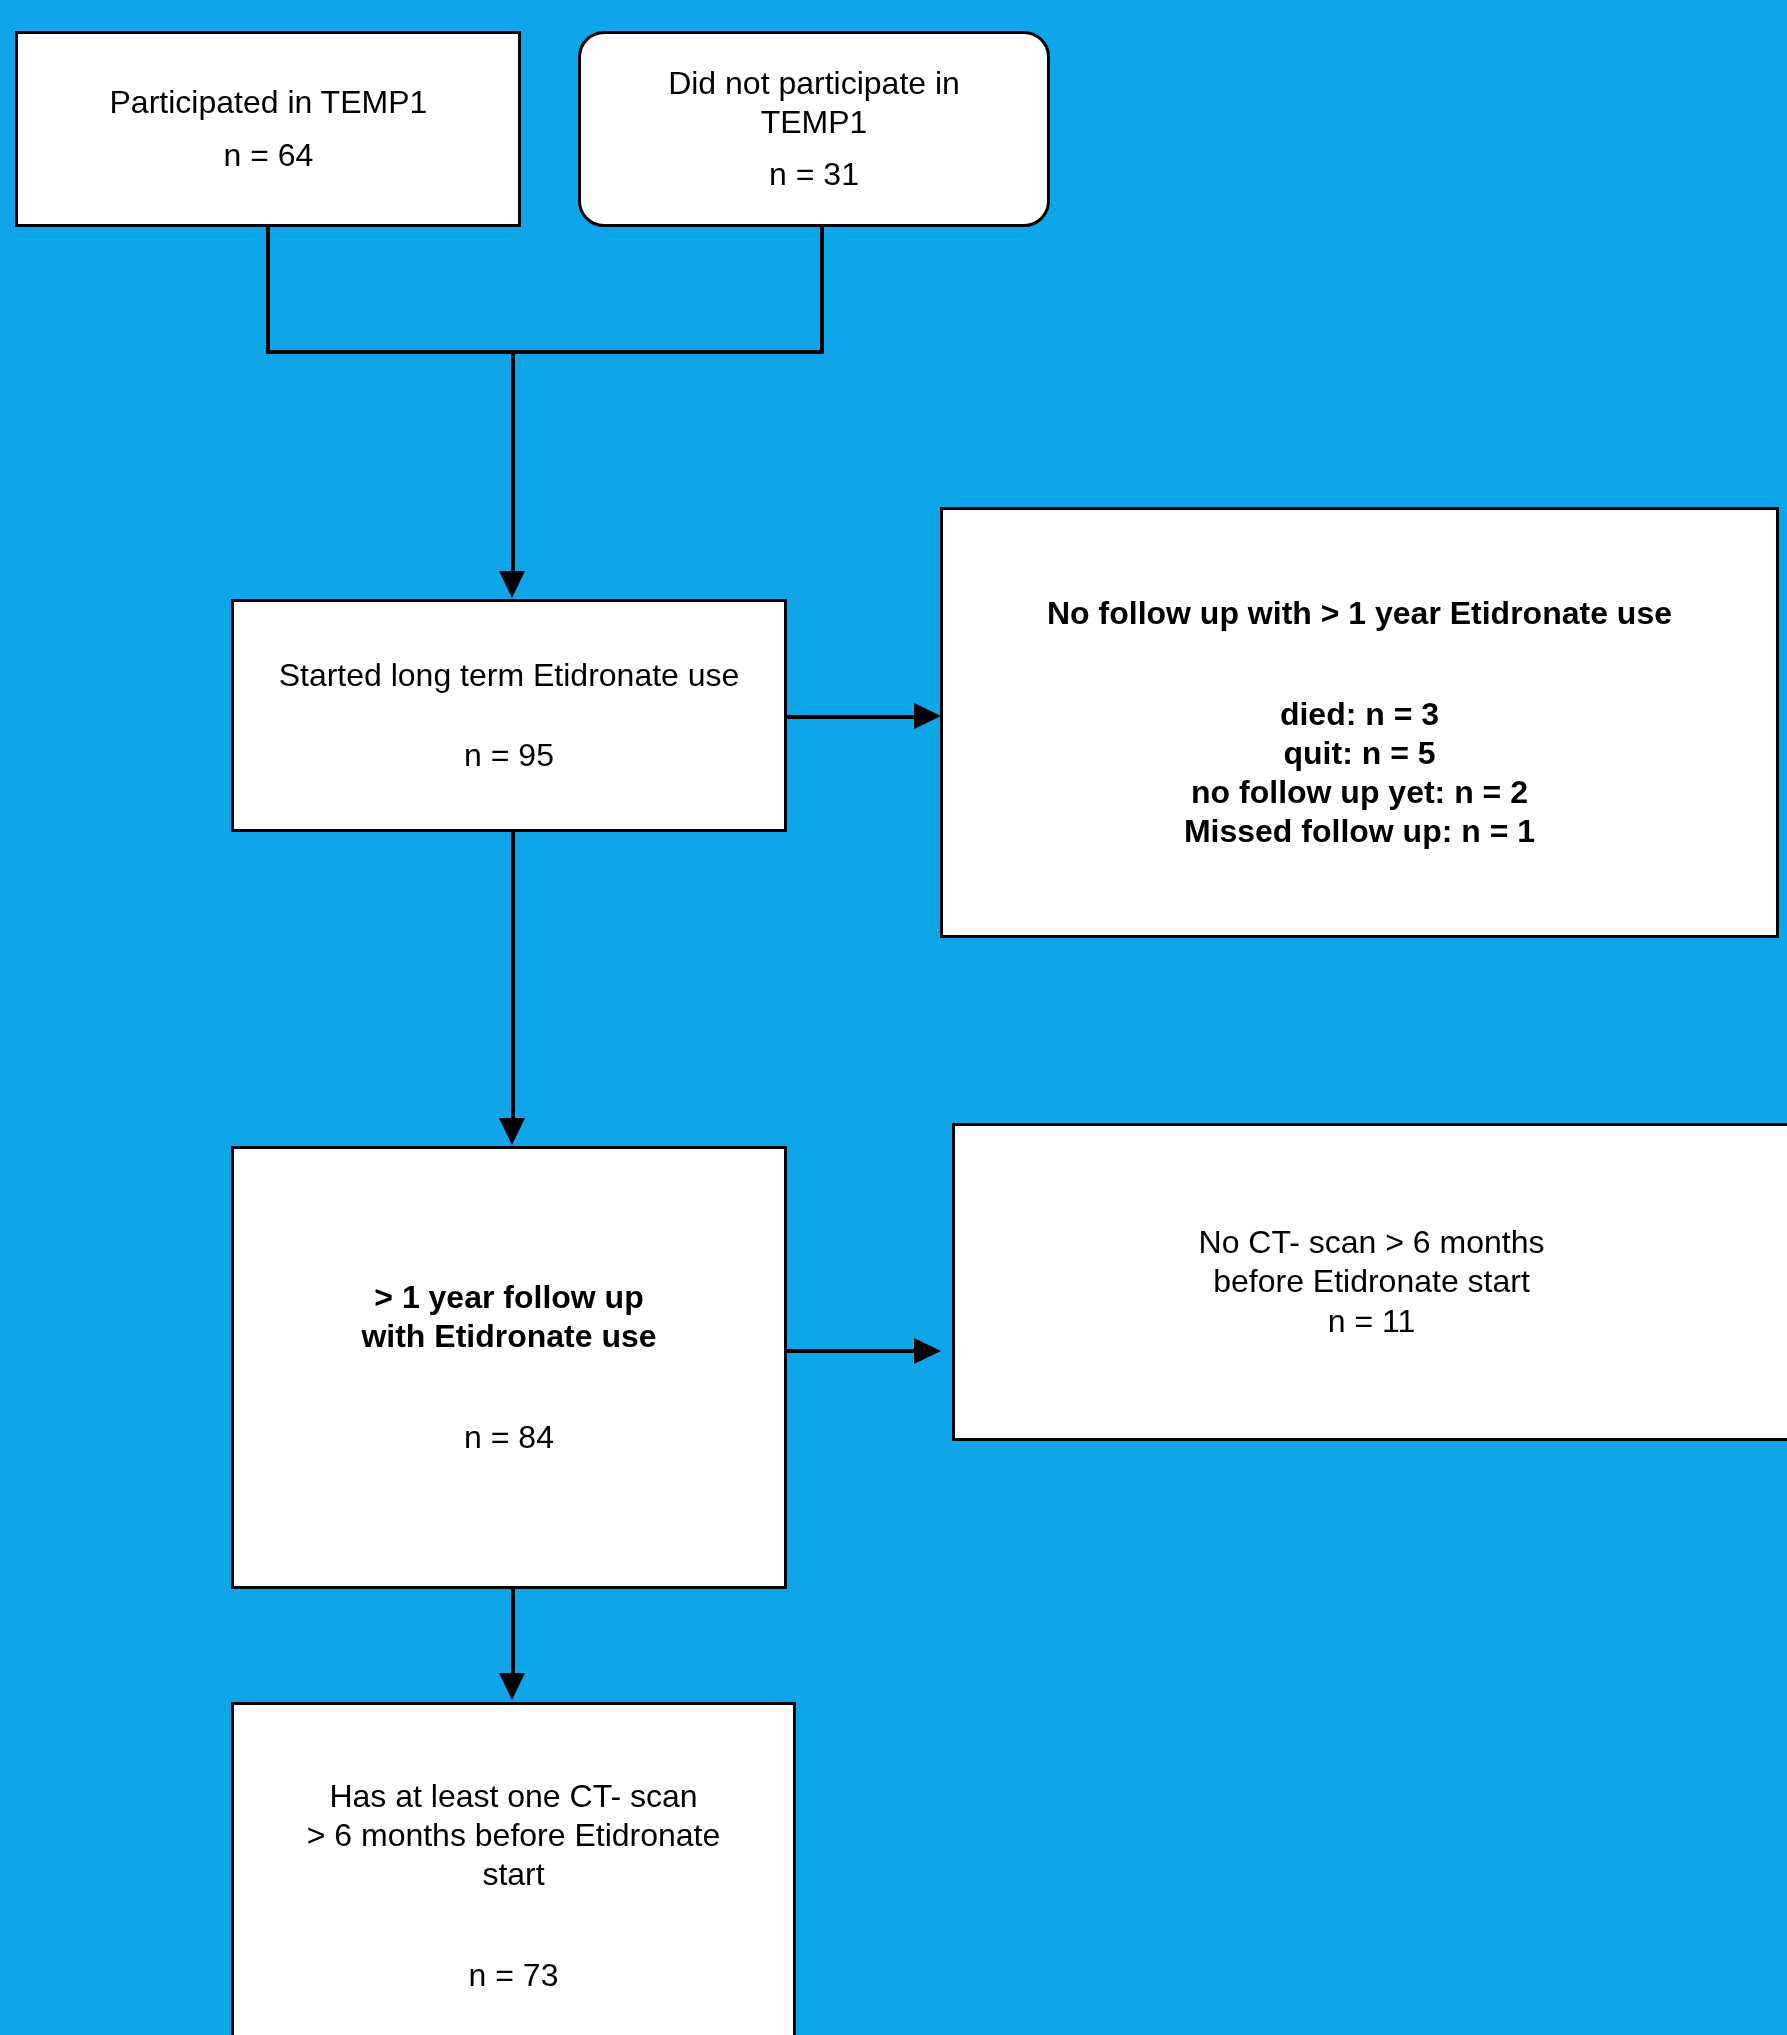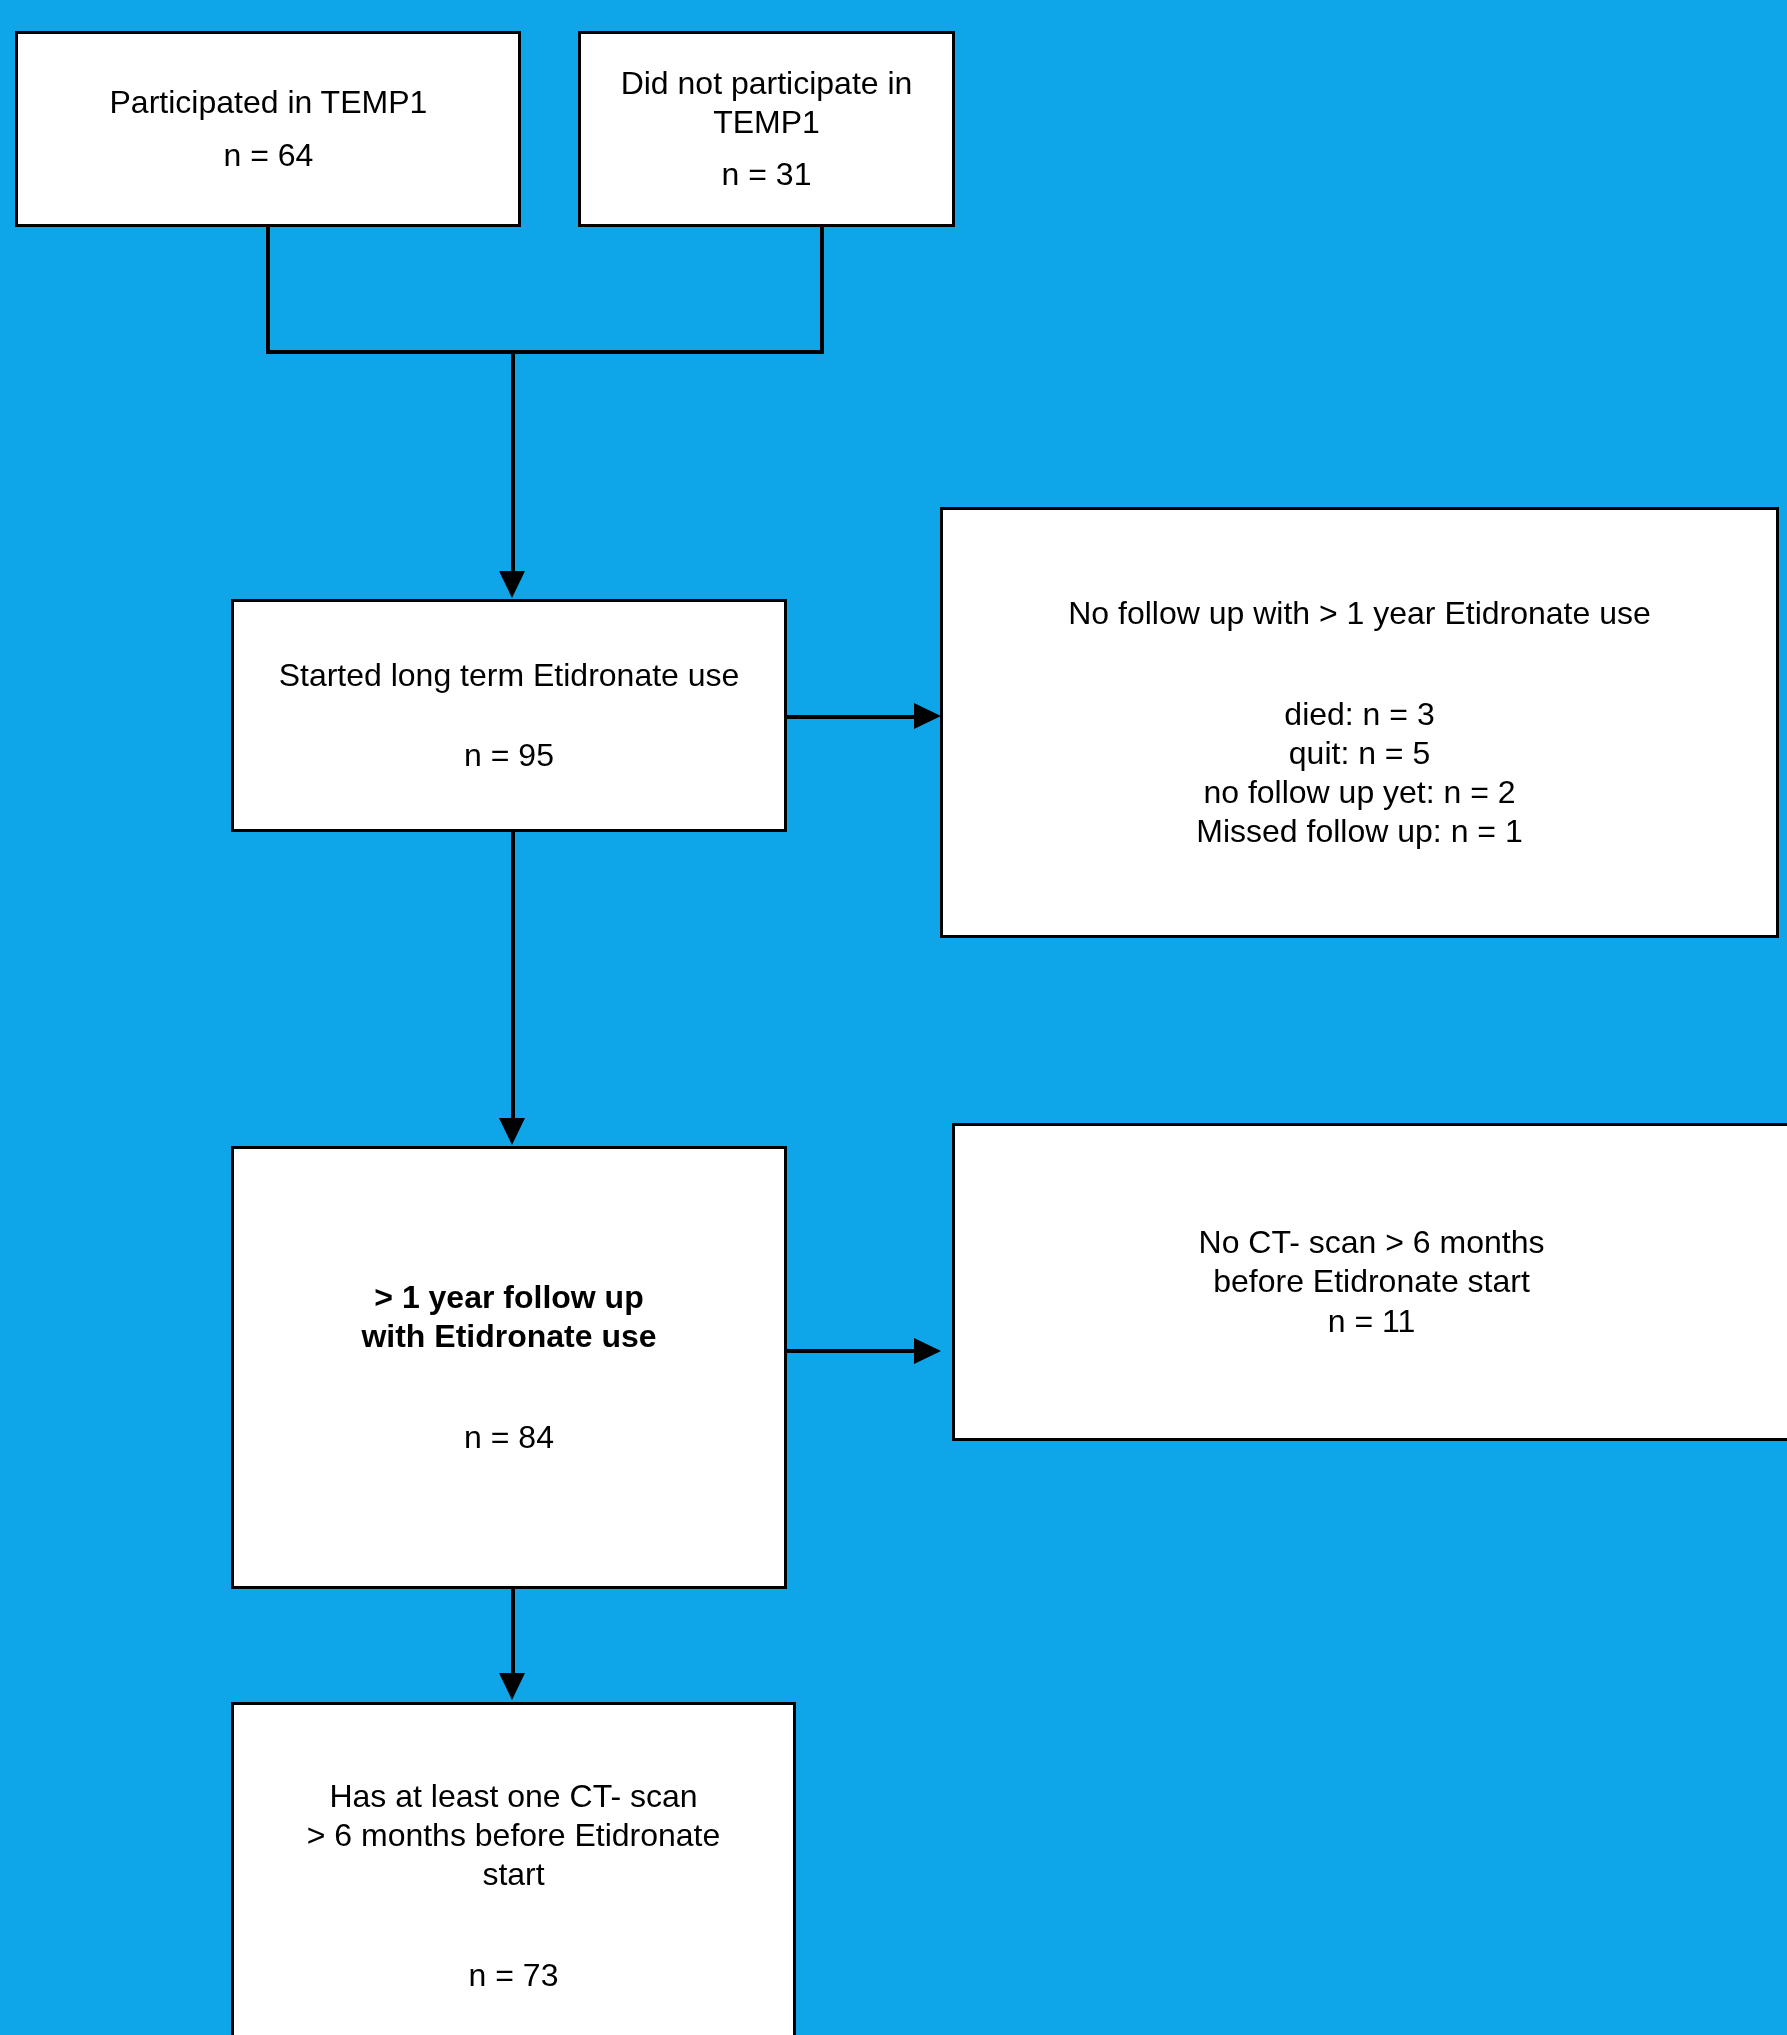--- a/index.html
+++ b/index.html
@@ -76,21 +76,21 @@
 <body>
 
 <div id="canvas">
 
   <div class="node" style="left:15.4px; top:31px; width:506px; height:196px;">
     <span class="line">Participated in TEMP1</span>
     <span class="gap-sm"></span>
     <span class="count">n = 64</span>
   </div>
 
-  <div class="node" style="left:578px; top:31px; width:377px; height:196px;">
+  <div class="node" style="left:578px; top:31px; width:472px; height:196px;border-radius:26px;">
     <span class="line">Did not participate in</span>
     <span class="line">TEMP1</span>
     <span class="gap-sm"></span>
     <span class="count">n = 31</span>
   </div>
 
   <div class="vline" style="left:266px; top:227px; height:126px;"></div>
   <div class="vline" style="left:820px; top:227px; height:126px;"></div>
   <div class="hline" style="left:266px; top:350px; width:558px;"></div>
   <div class="vline" style="left:511px; top:350px; height:225px;"></div>
@@ -98,21 +98,21 @@
 
   <div class="node" style="left:231px; top:599px; width:556px; height:233px;">
     <span class="line">Started long term Etidronate use</span>
     <span class="gap-md"></span>
     <span class="count">n = 95</span>
   </div>
 
   <div class="hline" style="left:787px; top:715px; width:127px;"></div>
   <div class="arrow-right" style="left:914px; top:703px;"></div>
 
-  <div class="node" style="left:940px; top:507px; width:839px; height:431px;">
+  <div class="node" style="left:940px; top:507px; width:839px; height:431px;font-weight:bold;">
     <span class="line">No follow up with &gt; 1 year Etidronate use</span>
     <span class="gap-lg"></span>
     <span class="line">died: n = 3</span>
     <span class="line">quit: n = 5</span>
     <span class="line">no follow up yet: n = 2</span>
     <span class="line">Missed follow up: n = 1</span>
   </div>
 
   <div class="vline" style="left:511px; top:832px; height:288px;"></div>
   <div class="arrow-down" style="left:499px; top:1118px;"></div>

